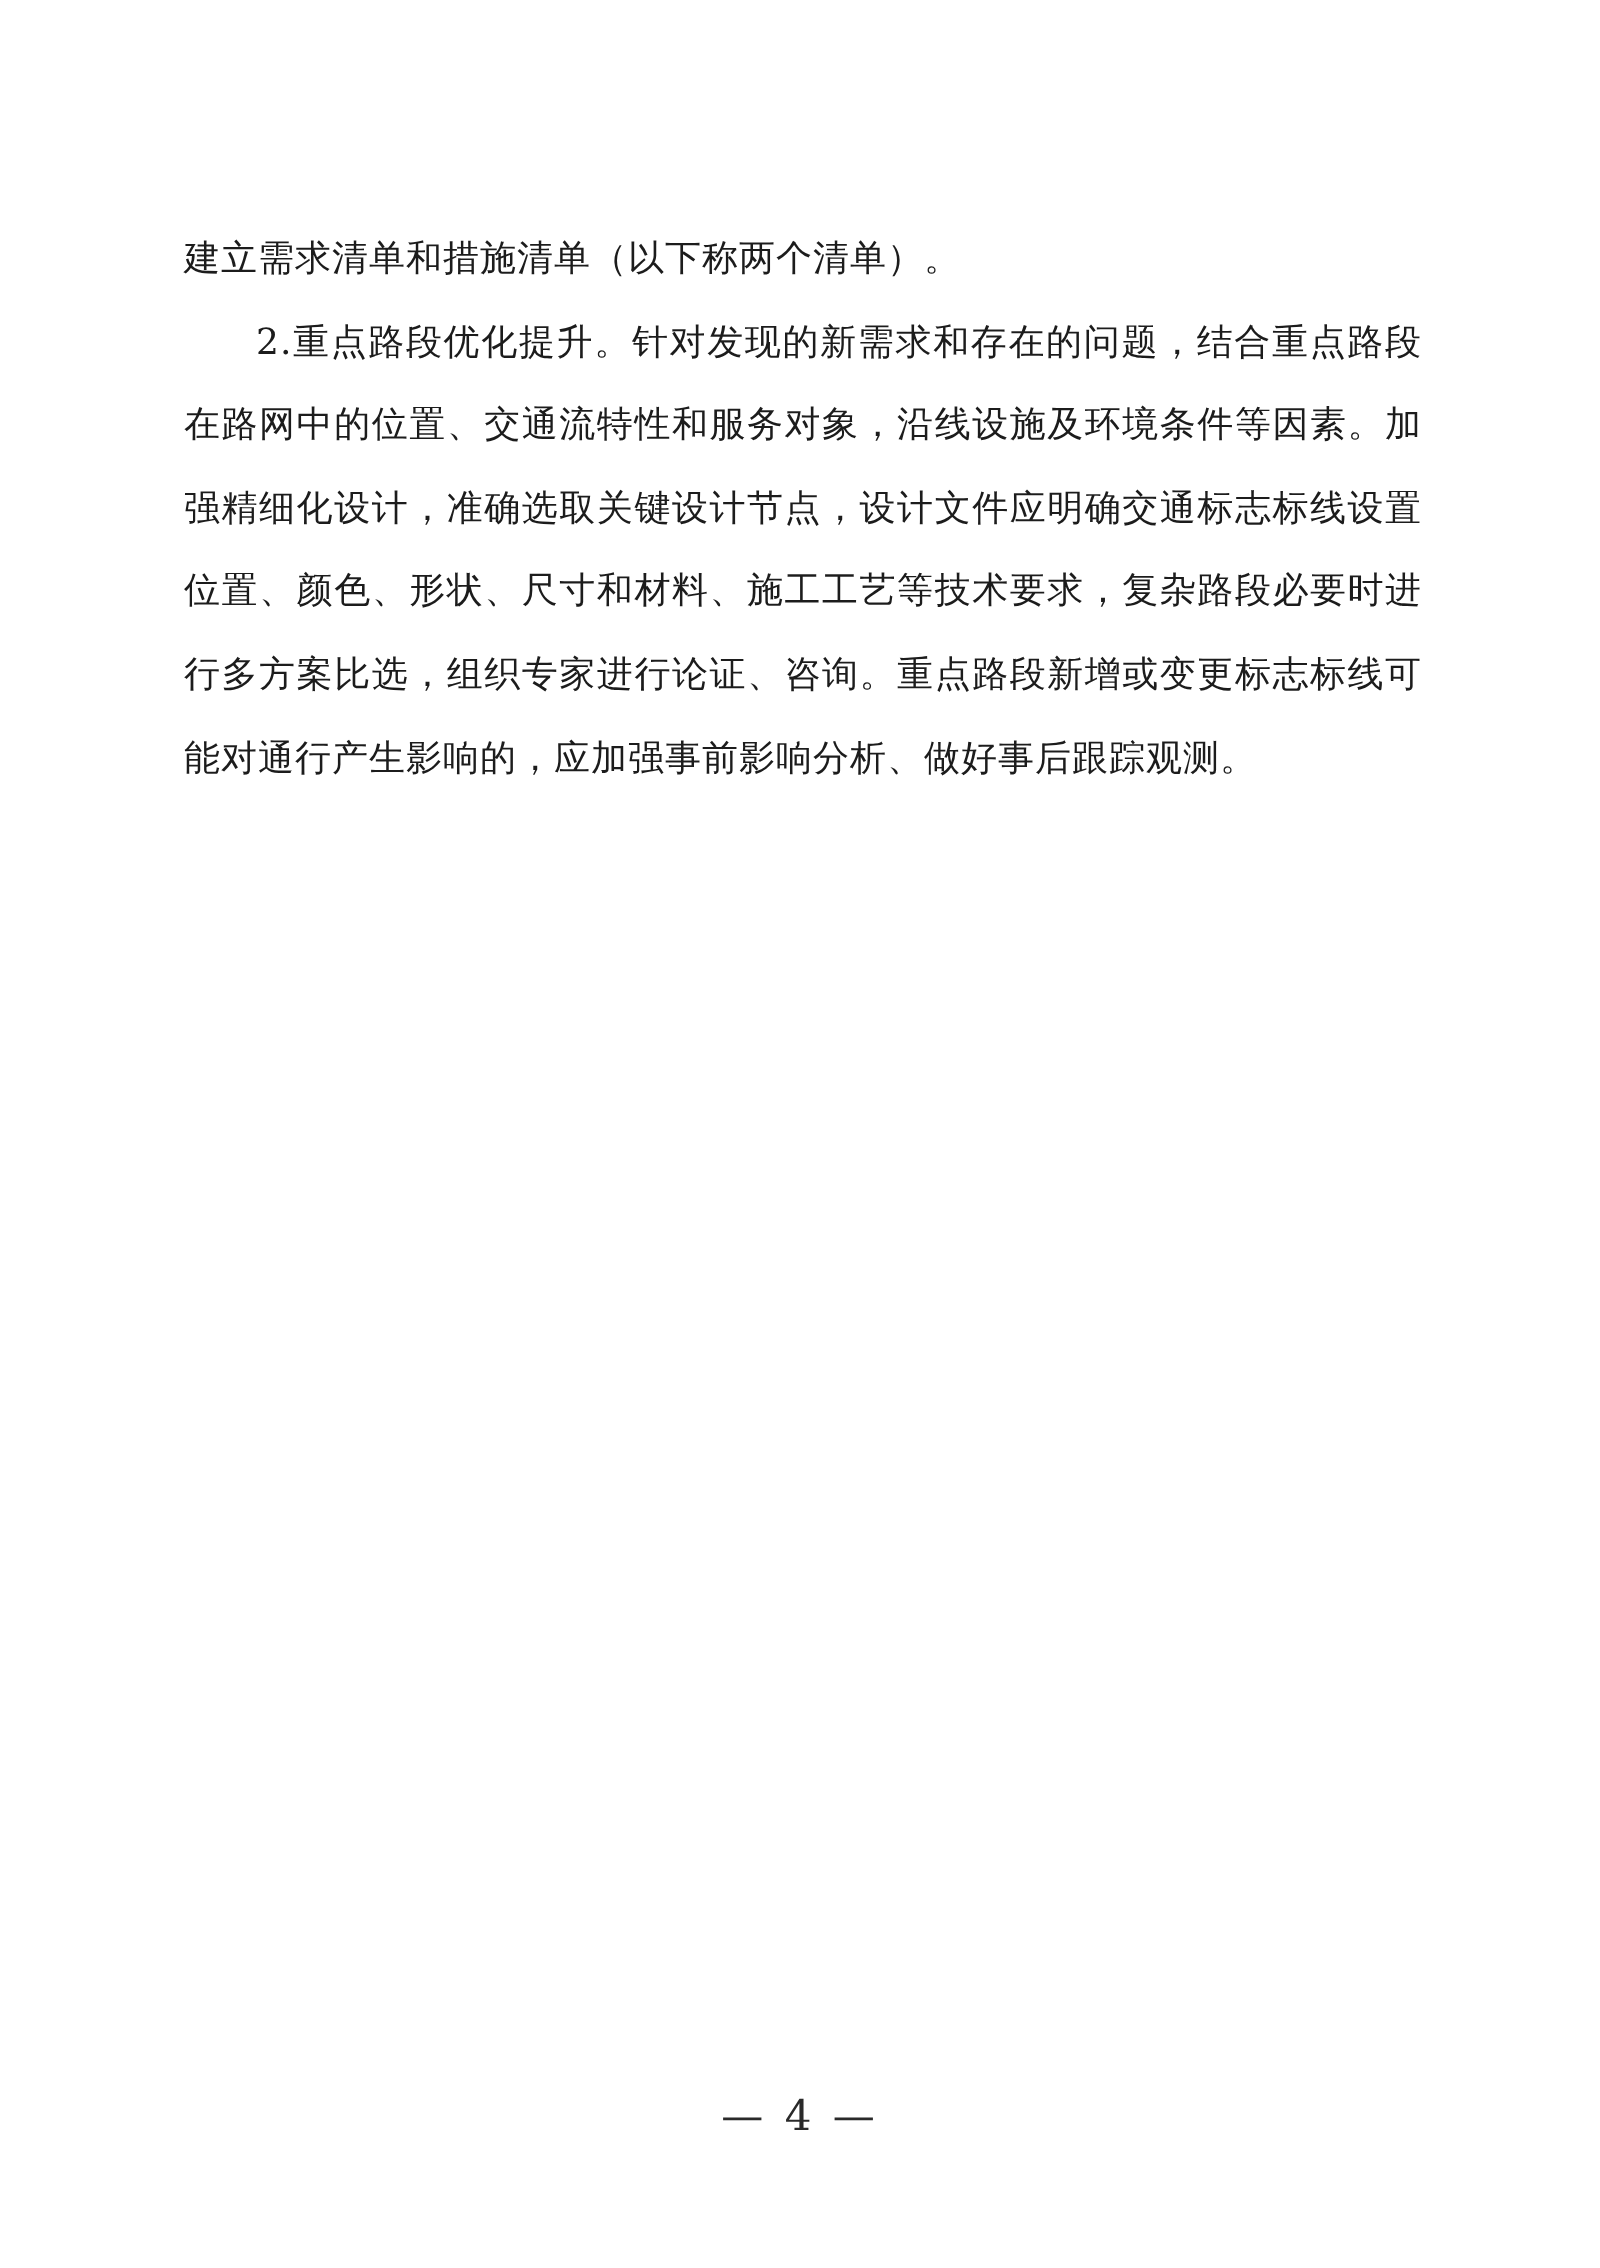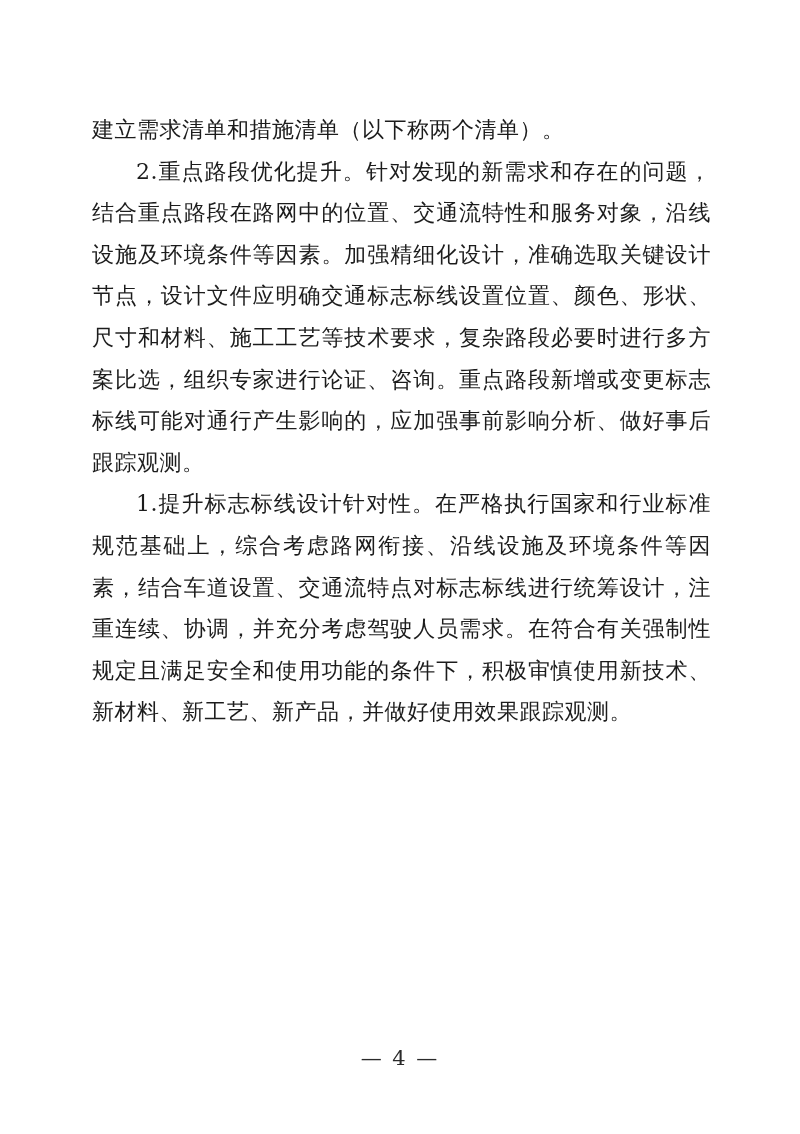--- a/index.html
+++ b/index.html
@@ -14,21 +14,21 @@
     background: #ffffff;
     overflow: hidden;
     font-family: "DejaVu Serif", "Liberation Serif", serif;
   }
   .content {
     position: absolute;
     left: 92px;
     top: 109px;
     width: 619px;
     color: #1c1c1c;
-    font-size: 22px;
+    font-size: 18px;
     line-height: 41.6px;
     text-align: justify;
     text-justify: inter-character;
     letter-spacing: 0.5px;
   }
   .para {
     margin: 0;
     padding: 0;
   }
   .para.indent {
@@ -55,18 +55,17 @@
     font-family: "DejaVu Serif", "Liberation Serif", serif;
   }
 </style>
 </head>
 <body>
 
 <div class="page">
   <div class="content" id="paragraph-container">
       <p class="para"><span>建立需求清单和措施清单（以下称两个清单）。</span></p>
       <p class="para indent"><strong class="lead">2.重点路段优化提升。</strong><span>针对发现的新需求和存在的问题，结合重点路段在路网中的位置、交通流特性和服务对象，沿线设施及环境条件等因素。加强精细化设计，准确选取关键设计节点，设计文件应明确交通标志标线设置位置、颜色、形状、尺寸和材料、施工工艺等技术要求，复杂路段必要时进行多方案比选，组织专家进行论证、咨询。重点路段新增或变更标志标线可能对通行产生影响的，应加强事前影响分析、做好事后跟踪观测。</span></p>
-      <p class="para indent"><strong class="lead">1.提升标志标线设计针对性。</strong><span>在严格执行国家和行业标准规范基础上，综合考虑路网衔接、沿线设施及环境条件等因素，结合车道设置、交通流特点对标志标线进行统筹设计，注重连续、协调，并充分考虑驾驶人员需求。在符合有关强制性规定且满足安全和使用功能的条件下，积极审慎使用新技术、新材料、新工艺、新产品，并做好使用效果跟踪观测。</span></p>
     </div>
   <div class="footer">
     <span class="page-number">— 4 —</span>
   </div>
 </div>
 
 </body></html>

